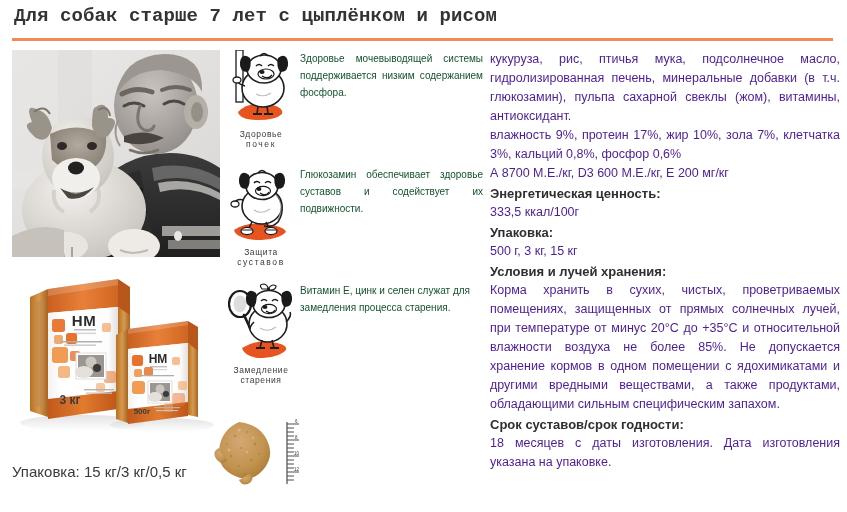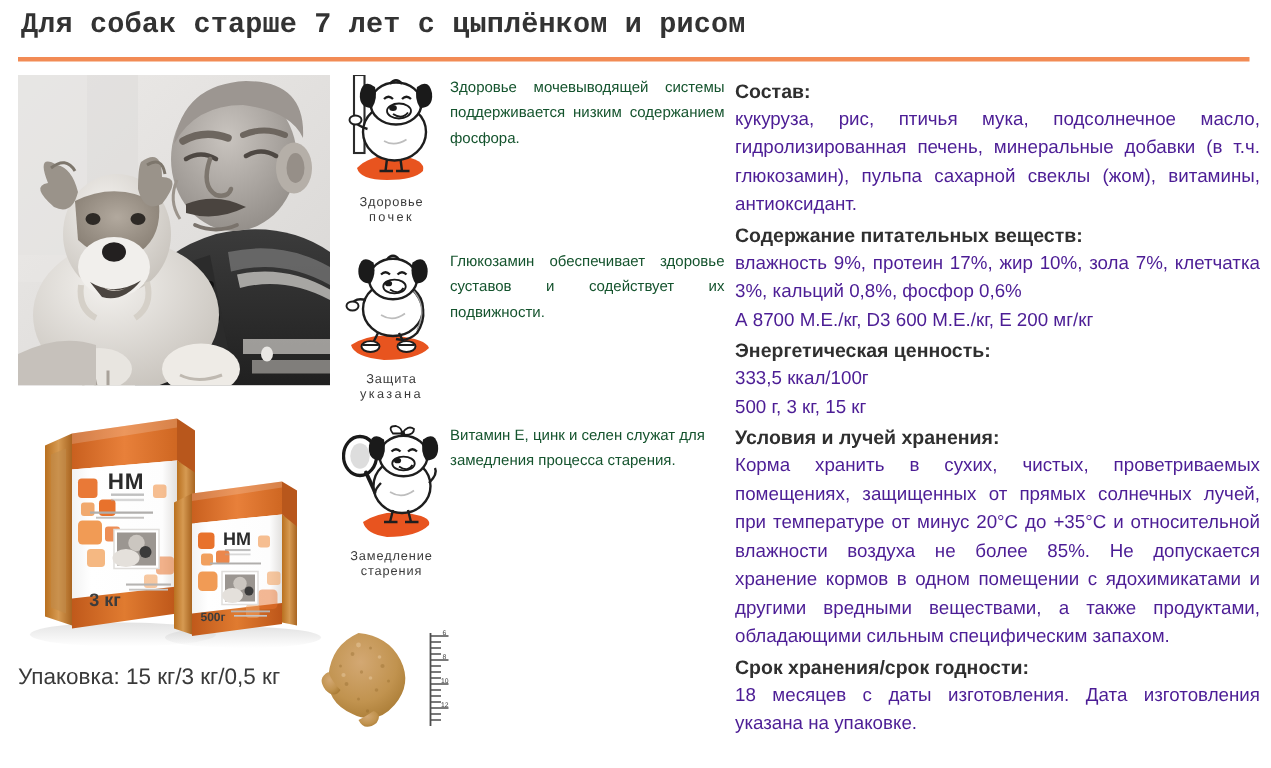--- a/index.html
+++ b/index.html
@@ -33,21 +33,21 @@
     position:relative;width:208px;height:207px;overflow:hidden;
     background:#dcdcdc;
   }
   .photo svg{display:block;}
 
   
   .packshot{position:relative;width:212px;height:162px;margin-top:16px;}
   .packshot svg{display:block;}
 
   .pack-caption{
-    margin-top:8px;font-size:15px;color:#3a3a3a;white-space:nowrap;
+    margin-top:28px;font-size:15px;color:#3a3a3a;white-space:nowrap;
   }
 
   
   .kibble{position:absolute;left:209px;top:418px;width:92px;height:70px;}
 
   
   .benefit{position:relative;min-height:106px;}
   .benefit + .benefit{margin-top:10px;}
   .benefit-icon{
     position:absolute;left:0;top:0;width:66px;text-align:center;
@@ -433,21 +433,21 @@
           <path d="M26 17 Q29 14 32 17" stroke="#1a1a1a" stroke-width="1.5" fill="none"></path>
           <path d="M37 17 Q40 14 43 17" stroke="#1a1a1a" stroke-width="1.5" fill="none"></path>
           <ellipse cx="35" cy="25" rx="7.5" ry="4.6" fill="#ffffff" stroke="#1a1a1a" stroke-width="1.2"></ellipse>
           <ellipse cx="31" cy="23" rx="2.4" ry="1.9" fill="#1a1a1a"></ellipse>
           <path d="M32 27 Q38 31 41 26" stroke="#1a1a1a" stroke-width="1.3" fill="none"></path>
 
           <path d="M26 44 Q34 49 42 43" stroke="#bdbdbd" stroke-width="1.1" fill="none"></path>
         </svg>
         <div class="benefit-label">
           <div>Защита</div>
-          <div class="l2">указана</div>
+          <div class="l2">суставов</div>
         </div>
       </div>
       <div class="benefit-text">Глюкозамин обеспечивает здоровье суставов и содействует их подвижности.</div>
     </div>
 
     <div class="benefit b3">
       <div class="benefit-icon">
         <svg width="72" height="82" viewBox="0 0 72 82" role="img">
 
           <path d="M14 66 Q26 58 42 60 Q60 62 58 68 Q50 76 30 76 Q16 74 14 66 Z" fill="#e8541f"></path>
@@ -486,33 +486,32 @@
         <div class="benefit-label">
           <div>Замедление</div>
           <div>старения</div>
         </div>
       </div>
       <div class="benefit-text">Витамин Е, цинк и селен служат для замедления процесса старения.</div>
     </div>
   </div>
 
   <div class="col-right">
-    <div class="spec-h">Состав:</div>
     <div class="spec-p">кукуруза, рис, птичья мука, подсолнечное масло, гидролизированная печень, минеральные добавки (в т.ч. глюкозамин), пульпа сахарной свеклы (жом), витамины, антиоксидант.</div>
 
-    <div class="spec-h">Содержание питательных веществ:</div>
     <div class="spec-p">влажность 9%, протеин 17%, жир 10%, зола 7%, клетчатка 3%, кальций 0,8%, фосфор 0,6%</div>
 
     <div class="spec-p nowrapish">А 8700 М.Е./кг, D3 600 М.Е./кг, Е 200 мг/кг</div>
 
     <div class="spec-h">Энергетическая ценность:</div>
     <div class="spec-p nowrapish">333,5 ккал/100г</div>
 
+    <div class="spec-h">Упаковка:</div>
     <div class="spec-p nowrapish">500 г, 3 кг, 15 кг</div>
 
     <div class="spec-h">Условия и лучей хранения:</div>
     <div class="spec-p">Корма хранить в сухих, чистых, проветриваемых помещениях, защищенных от прямых солнечных лучей, при температуре от минус 20°С до +35°С и относительной влажности воздуха не более 85%. Не допускается хранение кормов в одном помещении с ядохимикатами и другими вредными веществами, а также продуктами, обладающими сильным специфическим запахом.</div>
 
-    <div class="spec-h">Срок хранения/срок годности:</div>
+    <div class="spec-h">Срок суставов/срок годности:</div>
     <div class="spec-p">18 месяцев с даты изготовления. Дата изготовления указана на упаковке.</div>
   </div>
 
 </div>
 
 </body></html>

